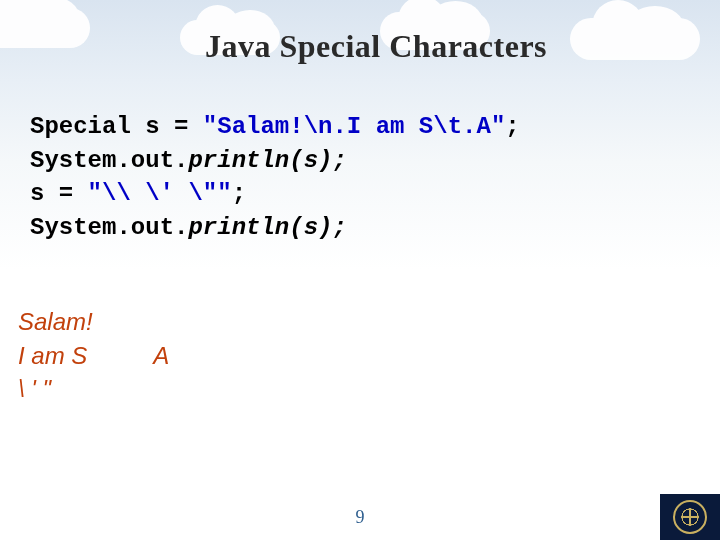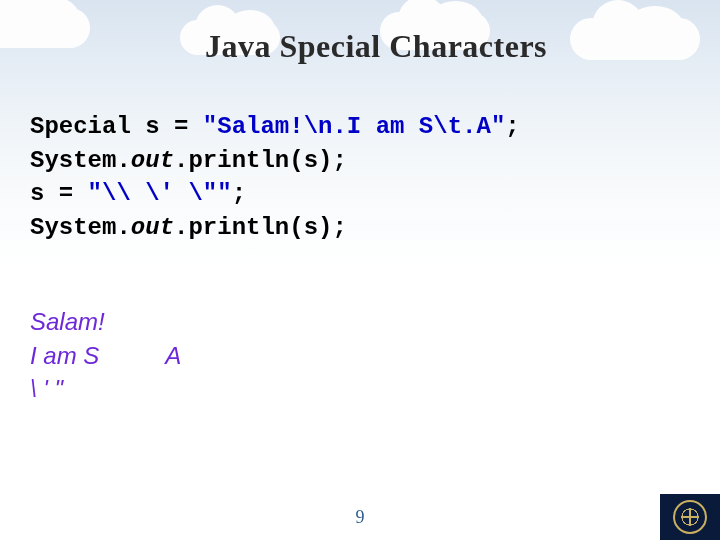--- a/index.html
+++ b/index.html
@@ -53,32 +53,32 @@
     top: 110px;
     left: 30px;
     font-family: 'Courier New', Courier, monospace;
     font-size: 24px;
     font-weight: bold;
     line-height: 1.4;
     color: #000;
   }
   .kw { font-weight: bold; }
   .str { color: #0000c6; font-weight: bold; }
-  .out { font-style: italic; font-weight: bold; }
-  .ital { }
+  .out { font-weight: bold; }
+  .ital { font-style: italic; }
 
   .output-block {
     position: absolute;
     top: 305px;
-    left: 30px;
+    left: 18px;
     font-family: Verdana, Geneva, sans-serif;
     font-size: 24px;
     font-style: italic;
     line-height: 1.4;
-    color: #6d28d9;
+    color: #c2410c;
     white-space: pre;
   }
 
   .footer-bar {
     position: absolute;
     bottom: 0;
     right: 0;
     width: 60px;
     height: 46px;
     background: #0a1a3a;

